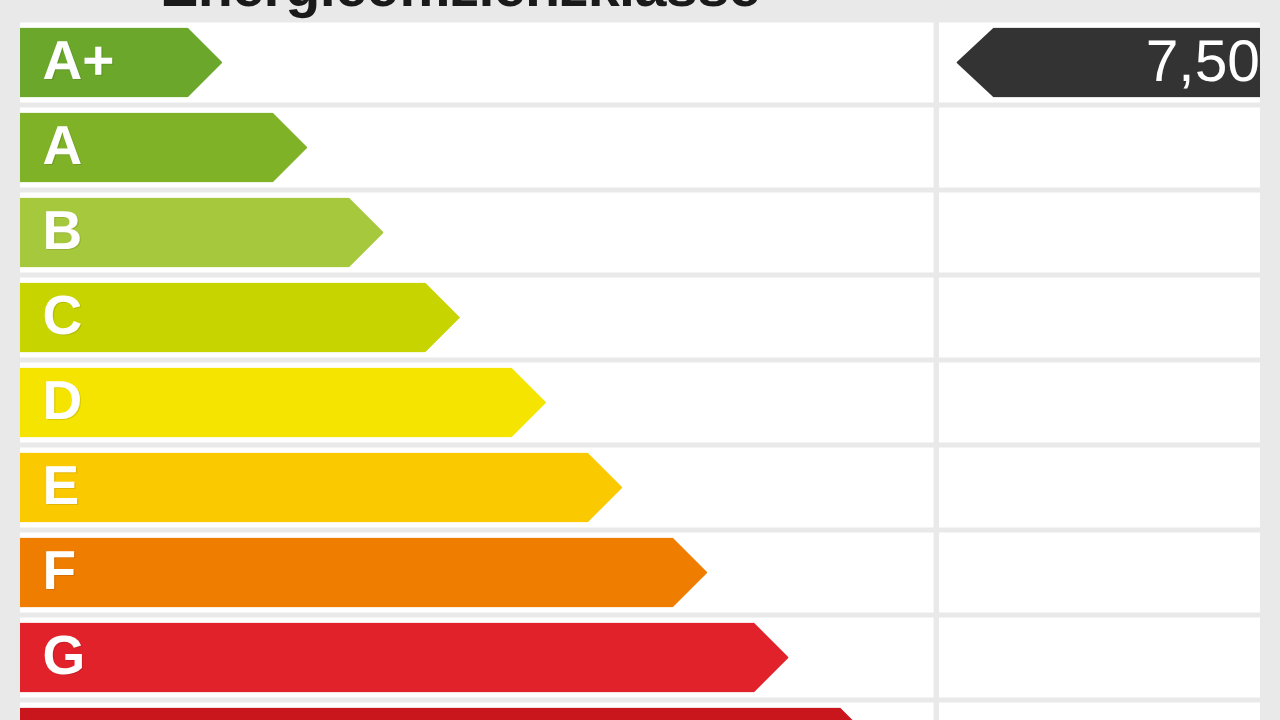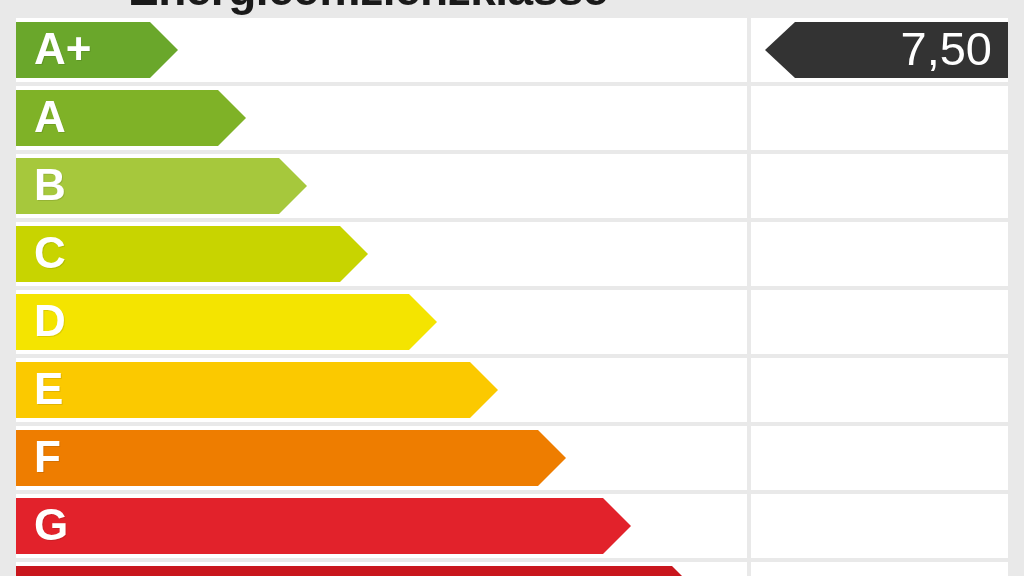--- a/index.html
+++ b/index.html
@@ -115,21 +115,20 @@
     top: 4px;
     left: 765px;
     width: 243px;
     height: 56px;
     background: #333333;
     color: #ffffff;
     display: flex;
     align-items: center;
     justify-content: flex-end;
     box-sizing: border-box;
-    padding-right: 16px;
     font-size: 47px;
     font-weight: normal;
     line-height: 1;
     clip-path: polygon(30px 0, 100% 0, 100% 100%, 30px 100%, 0 50%);
     z-index: 4;
   }
   .value-badge .value-text { transform: translateY(-2px); }
 
   
   .vdivider {

